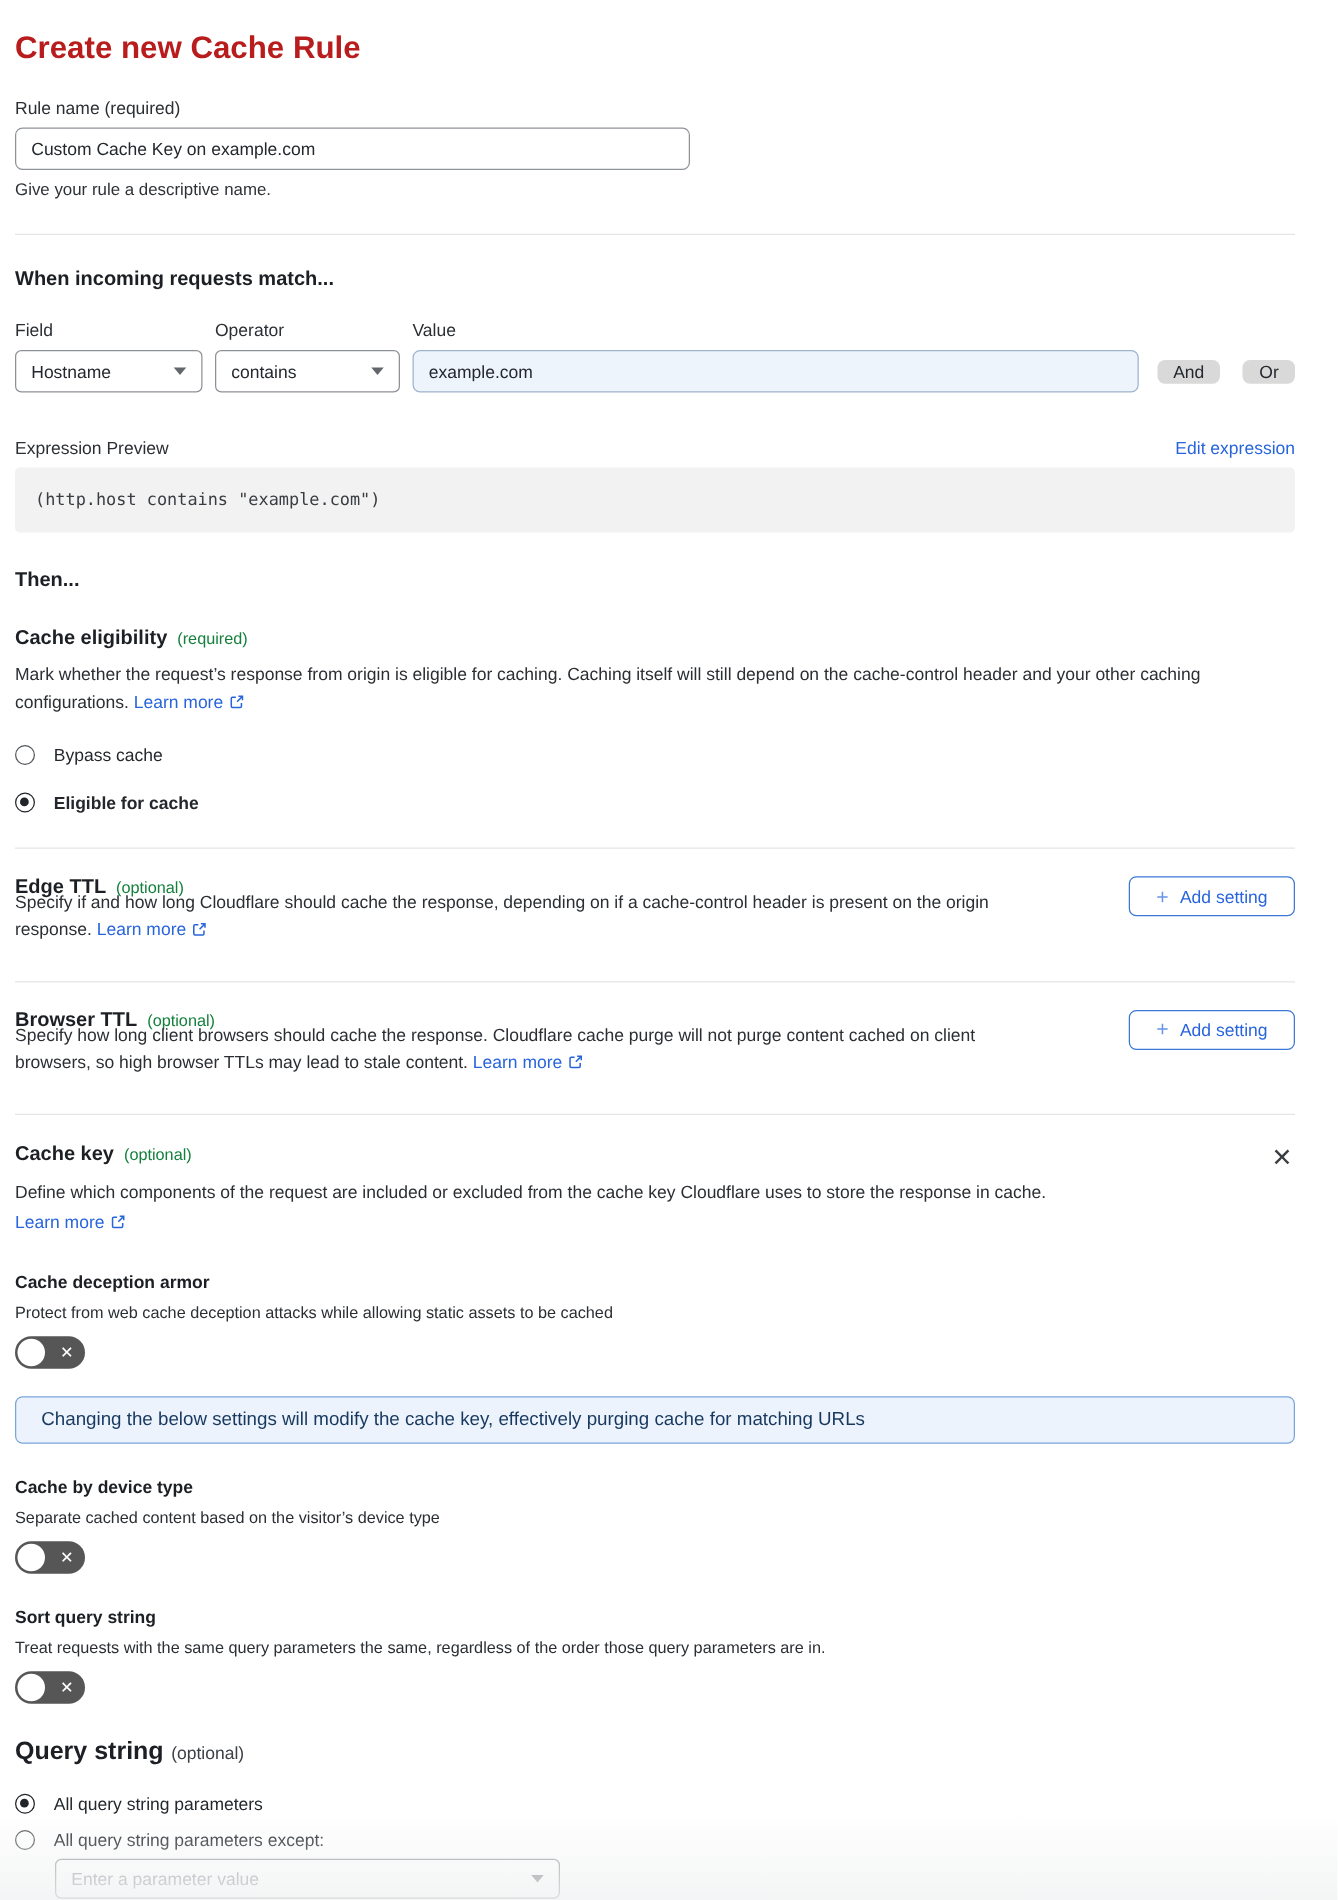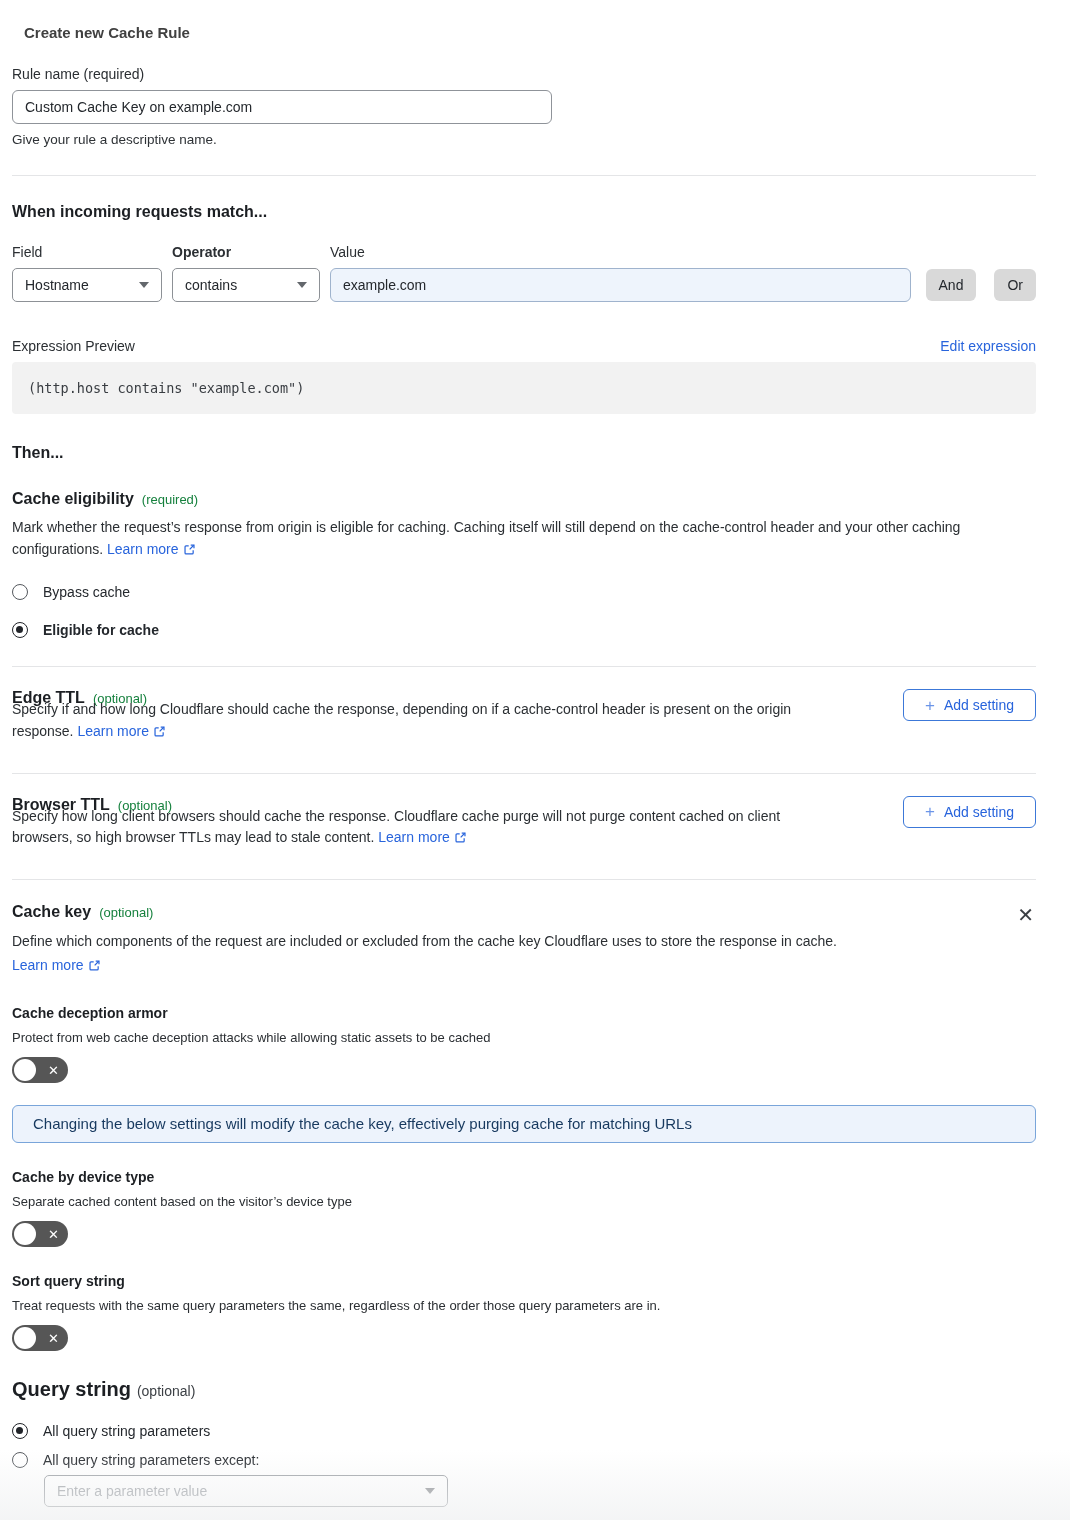--- a/index.html
+++ b/index.html
@@ -1,53 +1,53 @@
 <!DOCTYPE html>
 <html><head>
 <meta charset="utf-8">
 <style>
   * { box-sizing: border-box; margin: 0; padding: 0; }
   html, body { width: 1070px; height: 1520px; overflow: hidden; background: #fff; }
   body { font-family: "Liberation Sans", sans-serif; color: #24282d; position: relative; }
   .page { padding: 14px 34px 0 12px; }
 
-  h1.title { font-size: 15px; font-weight: 700; color: #404040; margin-top: 10px; margin-left: 12px; }
+  h1.title { font-size: 25px; font-weight: 700; color: #b91c1c; margin-top: 10px; }
 
   .field-label { font-size: 14px; color: #2b2f33; }
   .rule-name-label { margin-top: 25px; }
   .text-input {
     height: 34px; border: 1px solid #8f9399; border-radius: 6px;
     font-family: "Liberation Sans", sans-serif; font-size: 14px; color: #24282d;
     padding: 0 12px; background: #fff; outline: none;
   }
   #rule-name-input { width: 540px; margin-top: 8px; display: block; }
   .helper { font-size: 13.5px; color: #2e3236; margin-top: 8px; }
 
   hr.divider { border: none; border-top: 1px solid #e4e5e7; margin-top: 28px; }
 
   h2.section-heading { font-size: 16px; font-weight: 700; color: #1c1f23; }
   .match-heading { margin-top: 27px; }
 
   .cols-labels { display: flex; margin-top: 23px; }
   .cols-labels .c1 { width: 160px; }
-  .cols-labels .c2 { width: 158px; font-weight: bold; }
+  .cols-labels .c2 { width: 158px; }
   .controls-row { display: flex; align-items: center; margin-top: 8px; }
   .select-box {
     height: 34px; border: 1px solid #8d9196; border-radius: 5px; background: #fff;
     display: flex; align-items: center; justify-content: space-between;
     padding: 0 12px; font-size: 14px; color: #24282d; cursor: pointer;
   }
   .select-field { width: 150px; margin-right: 10px; }
   .select-operator { width: 148px; margin-right: 10px; }
   .caret-down { width: 0; height: 0; border-left: 5px solid transparent; border-right: 5px solid transparent; border-top: 6px solid #63676c; }
   #match-value-input {
     flex: 1; background: #eef4fc; border-color: #9fb3cd; color: #24282d;
   }
   .btn-gray {
-    height: 32px; background: #d9d9d9; color: #24282d; border: none; border-radius: 6px;
+    height: 19px; background: #d9d9d9; color: #24282d; border: none; border-radius: 6px;
     font-family: "Liberation Sans", sans-serif; font-size: 14px; padding: 0 13px; cursor: pointer;
   }
   .btn-and { margin-left: 15px; }
   .btn-or { margin-left: 18px; }
   .value-hint { font-size: 13.5px; color: #2e3236; margin-top: 8px; margin-left: 318px; }
 
   .expr-row { display: flex; justify-content: space-between; align-items: baseline; margin-top: 36px; }
   .expr-label { font-size: 14px; color: #2b2f33; }
   a.link { color: #2864dc; font-size: 14px; cursor: pointer; }
   .code-block {

